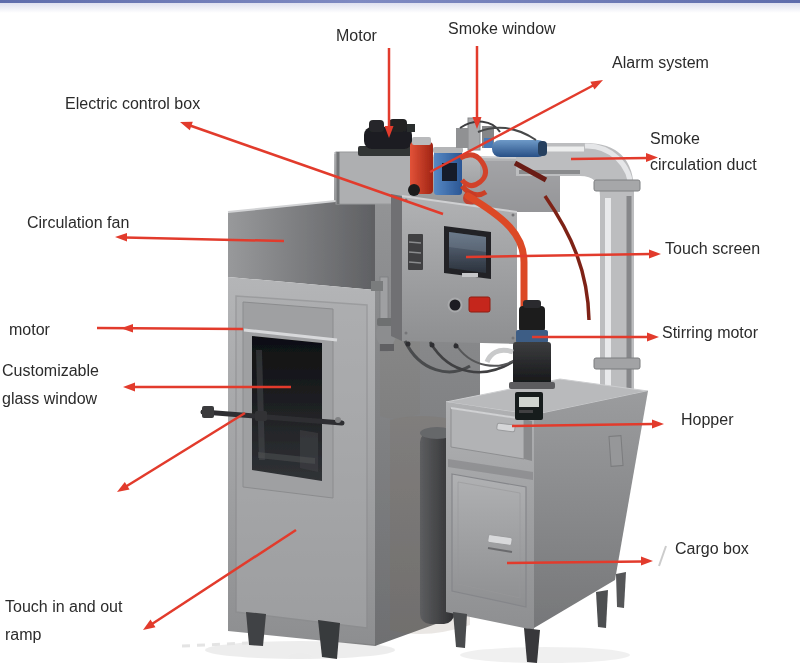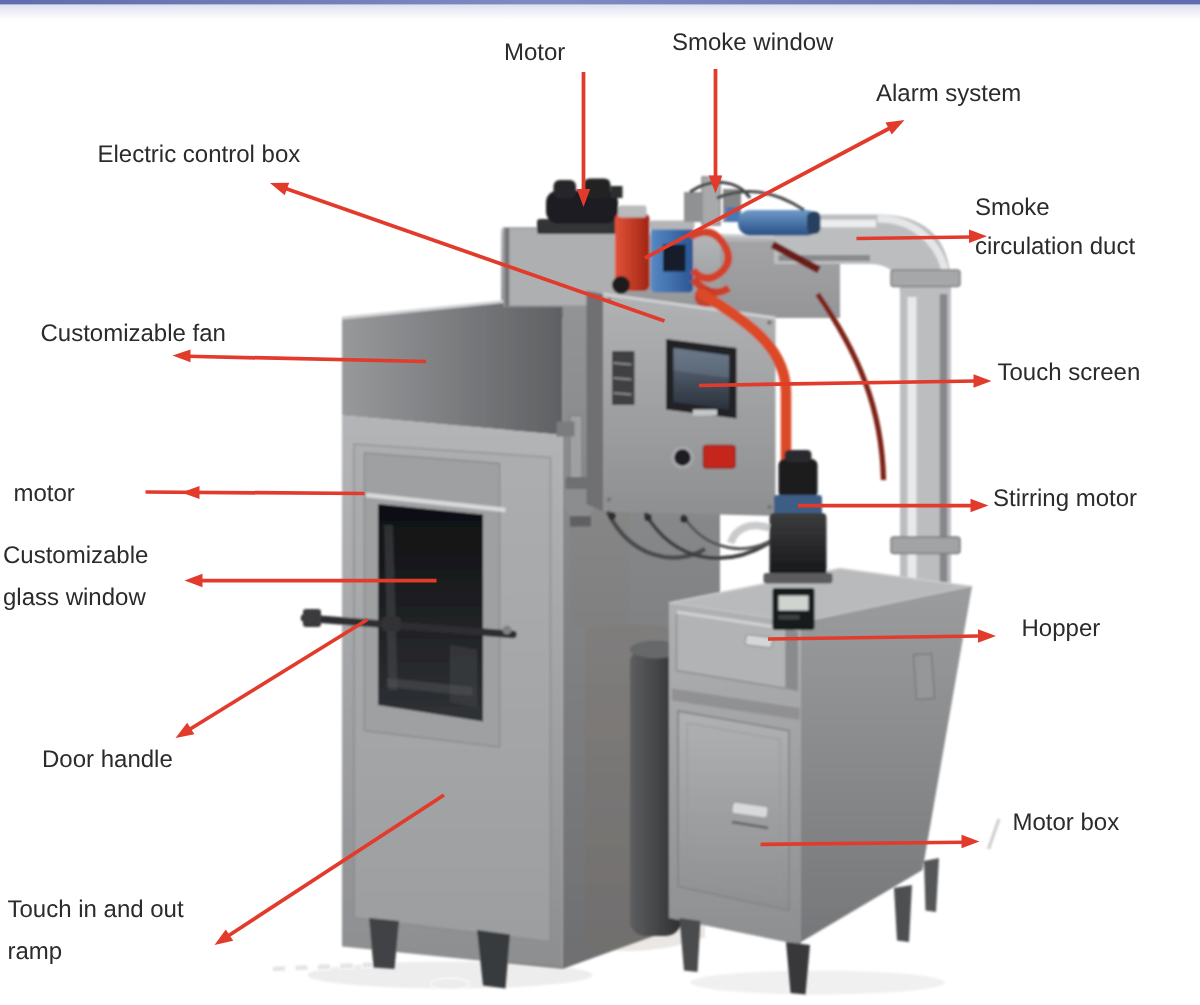--- a/index.html
+++ b/index.html
@@ -303,28 +303,27 @@
         <polygon points="121,328.3 133,324 133,332.6"></polygon>
         <polygon points="123,387 135,382.5 135,391.5"></polygon>
         <polygon points="117,492 124.8,481.9 129.6,489.5"></polygon>
         <polygon points="143,630 150.5,619.6 155.5,627.2"></polygon>
       </g>
     </g>
   </svg>
 
   <div class="anno" style="left:336px;top:27px">Motor</div>
   <div class="anno" style="left:448px;top:20px">Smoke window</div>
-  <div class="anno" style="left:584px;top:54px">Alarm system</div>
+  <div class="anno" style="left:612px;top:54px">Alarm system</div>
   <div class="anno" style="left:65px;top:95px">Electric control box</div>
   <div class="anno" style="left:650px;top:130px">Smoke</div>
   <div class="anno" style="left:650px;top:156px">circulation duct</div>
-  <div class="anno" style="left:27px;top:214px">Customizable fan</div>
+  <div class="anno" style="left:27px;top:214px">Circulation fan</div>
   <div class="anno" style="left:665px;top:240px">Touch screen</div>
   <div class="anno" style="left:9px;top:321px">motor</div>
   <div class="anno" style="left:2px;top:390px">glass window</div>
   <div class="anno" style="left:2px;top:362px">Customizable</div>
   <div class="anno" style="left:662px;top:324px">Stirring motor</div>
   <div class="anno" style="left:681px;top:411px">Hopper</div>
-  <div class="anno" style="left:28px;top:498px">Door handle</div>
-  <div class="anno" style="left:675px;top:540px">Motor box</div>
+  <div class="anno" style="left:675px;top:540px">Cargo box</div>
   <div class="anno" style="left:5px;top:598px">Touch in and out</div>
   <div class="anno" style="left:5px;top:626px">ramp</div>
 </div>
 
 </body></html>

